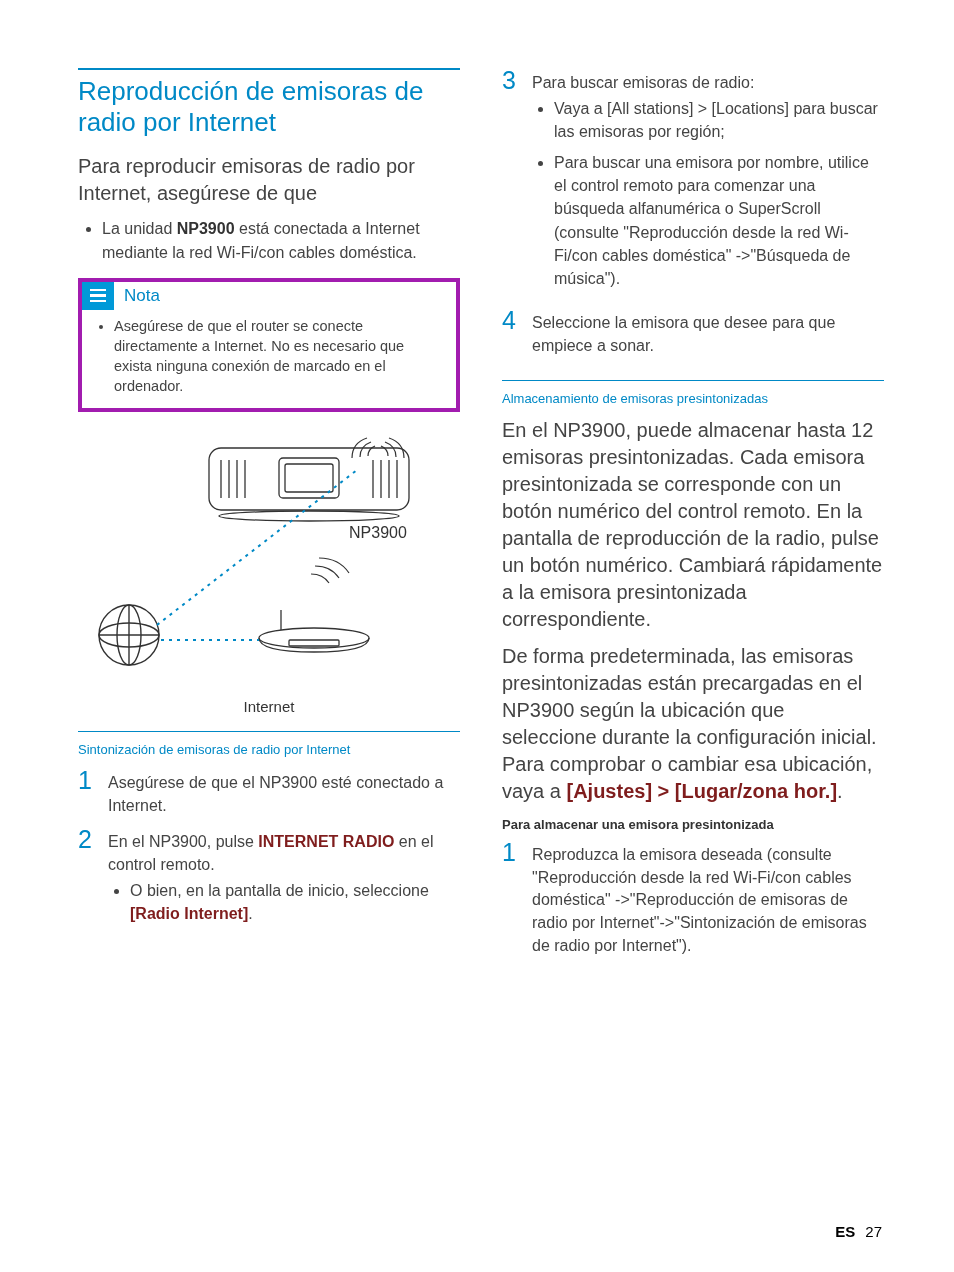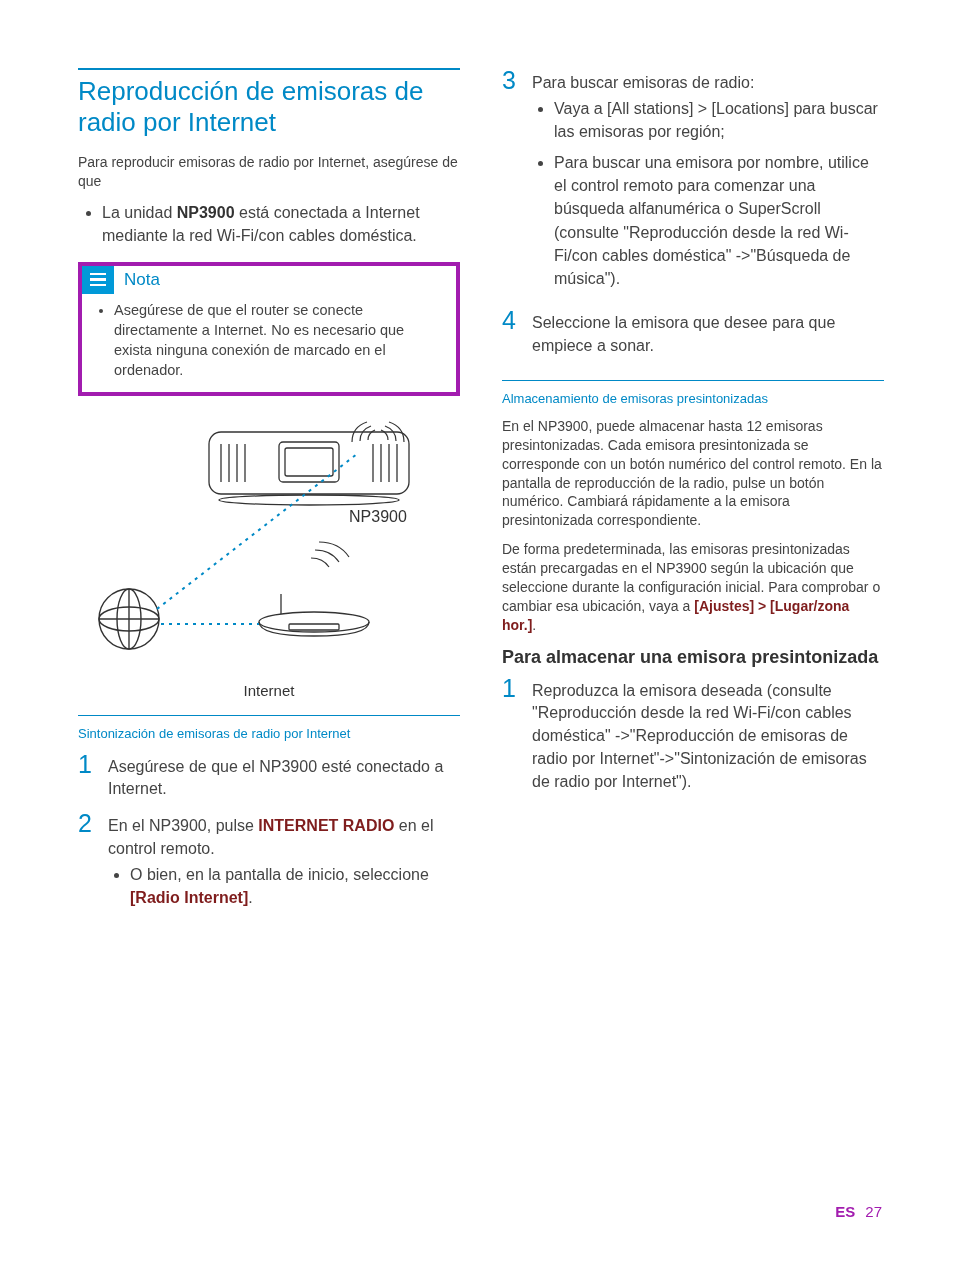--- a/index.html
+++ b/index.html
@@ -40,21 +40,21 @@
     margin: 0 0 16px 0;
   }
   h3.sub-heading {
     color: #0089c6;
     font-size: 13px;
     font-weight: 400;
     line-height: 1.25;
     margin: 4px 0 10px 0;
   }
   p.body {
-    font-size: 14px;
+    font-size: 20px;
     line-height: 1.35;
     margin: 0 0 10px 0;
     color: #444;
   }
   ul.bullets {
     margin: 2px 0 14px 0;
     padding-left: 24px;
     font-size: 16px;
     line-height: 1.45;
     color: #444;
@@ -145,29 +145,29 @@
   }
   .diagram-caption {
     font-size: 15px;
     text-align: center;
     margin-top: 4px;
     color: #333;
   }
 
   .footer {
     position: absolute;
-    bottom: 52px;
+    bottom: 32px;
     right: 72px;
     font-size: 15px;
-    color: #a21caf;
+    color: #000000;
   }
   .footer .lang { font-weight: 600; margin-right: 10px; }
 
   .para-head {
-    font-size: 18px;
+    font-size: 13px;
     font-weight: 600;
     margin: 12px 0 8px 0;
     color: #333;
   }
 </style>
 </head>
 <body>
 
 <div class="page">
   <div class="cols">

